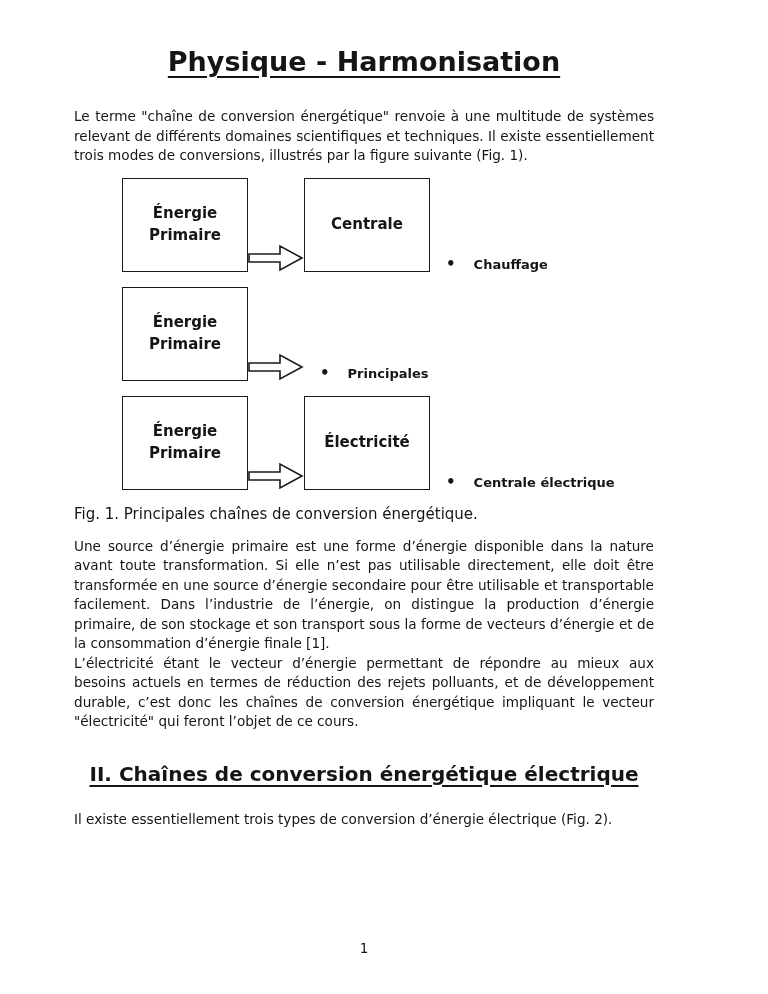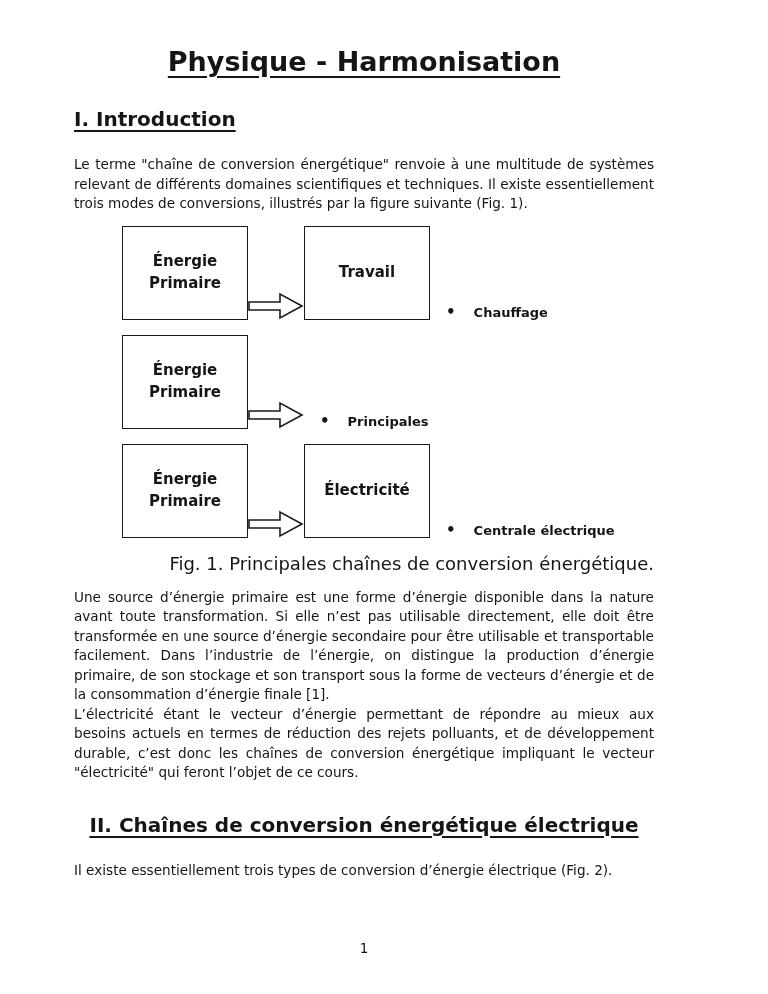--- a/index.html
+++ b/index.html
@@ -68,55 +68,54 @@
   .fig-example {
     margin-left: 16px;
     display: flex;
     align-items: center;
     gap: 18px;
     font-weight: bold;
     font-size: 13px;
   }
   .bullet { font-size: 15px; line-height: 1; }
   .fig-caption {
-    text-align: right;
-    font-size: 18px;
+    text-align: left;
+    font-size: 15px;
     margin-bottom: 14px;
   }
   .page-number {
     position: absolute;
     bottom: 38px;
     left: 0;
     width: 100%;
     text-align: center;
     font-size: 13.5px;
   }
 </style>
 </head>
 <body>
 
 <div class="page">
 
   <h1 class="doc-title">Physique - Harmonisation</h1>
 
-  <h2 class="section-heading">I. Introduction</h2>
 
   <p class="body-text spaced-after">Le terme "chaîne de conversion énergétique" renvoie à une multitude de systèmes relevant de différents domaines scientifiques et techniques. Il existe essentiellement trois modes de conversions, illustrés par la figure suivante (Fig. 1).</p>
 
   <div class="figure-block">
     <div class="fig-rows">
 
       <div class="fig-row">
         <div class="fig-box">Énergie Primaire</div>
         <div class="fig-arrow">
           <svg width="56" height="28" viewBox="0 0 56 28">
             <polygon points="1,10 32,10 32,2 54,14 32,26 32,18 1,18" fill="#ffffff" stroke="#1a1a1a" stroke-width="1.6"></polygon>
           </svg>
         </div>
-        <div class="fig-box">Travail</div>
+        <div class="fig-box">Centrale</div>
         <div class="fig-example">
           <span class="bullet">•</span>
           <span>Chauffage</span>
         </div>
       </div>
 
       <div class="fig-row">
         <div class="fig-box">Énergie Primaire</div>
         <div class="fig-arrow">
           <svg width="56" height="28" viewBox="0 0 56 28">

